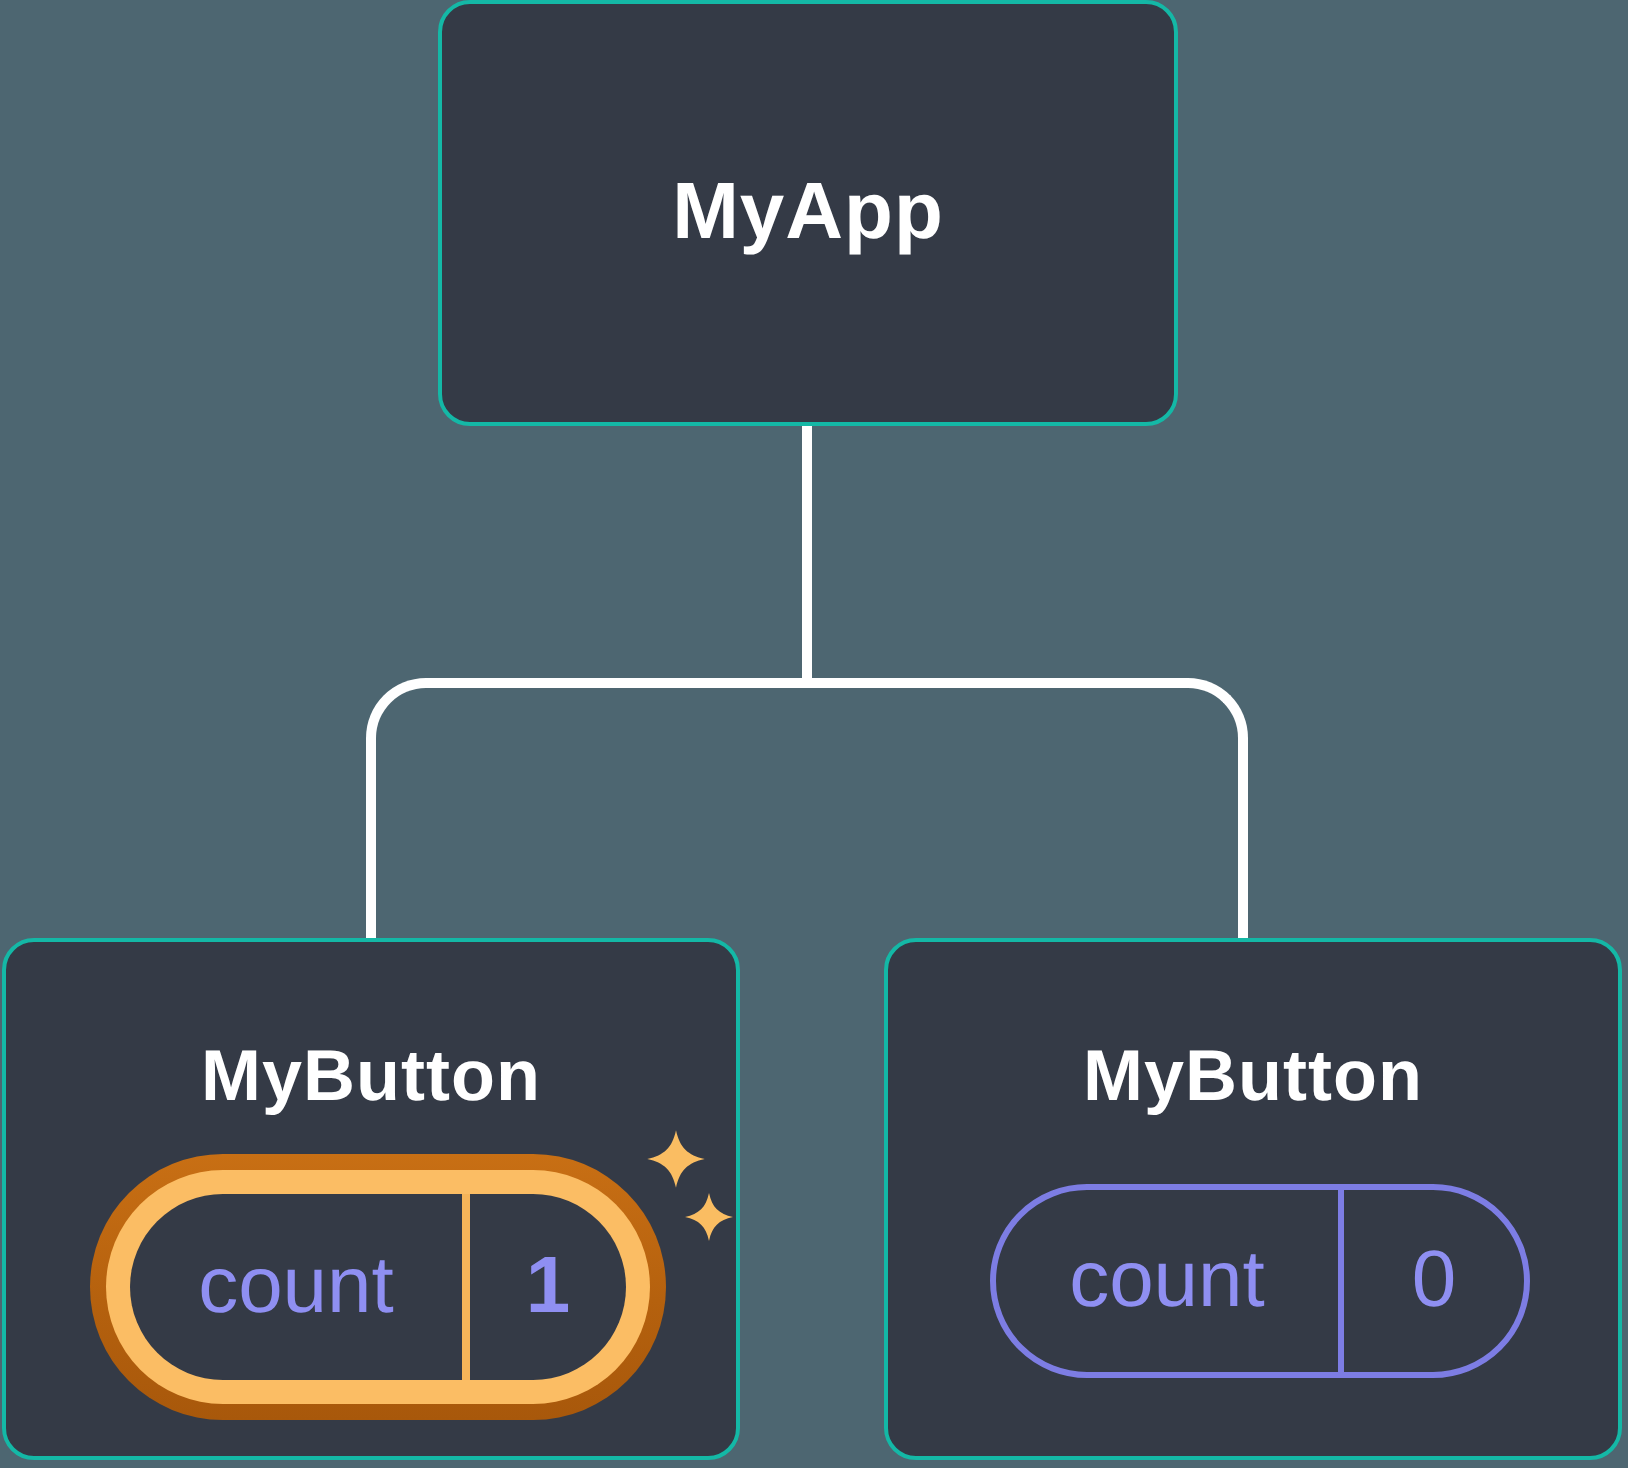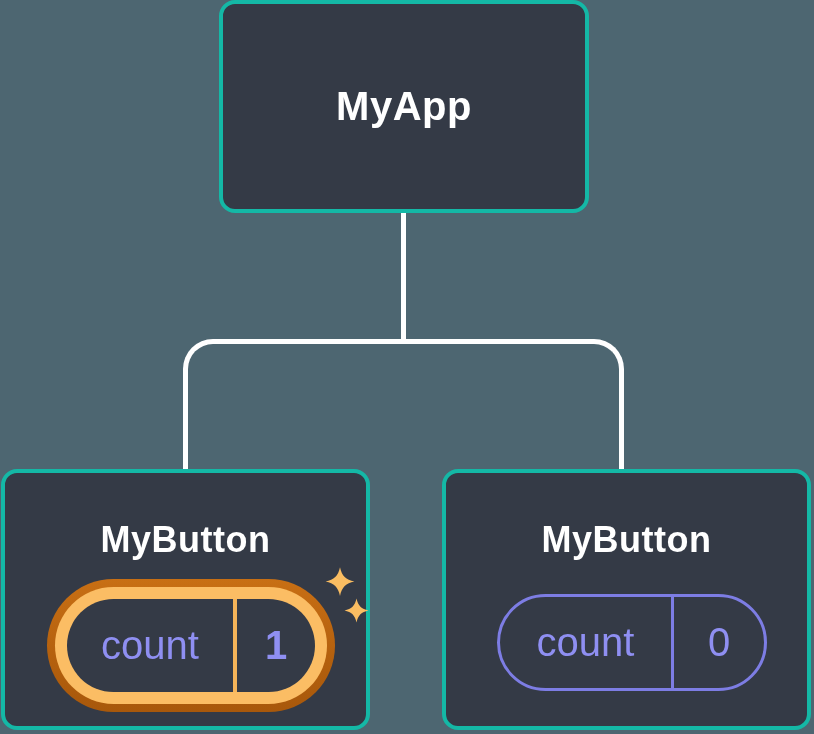--- a/index.html
+++ b/index.html
@@ -8,21 +8,21 @@
     width: 814px;
     height: 734px;
     background: #4D6671;
     overflow: hidden;
     font-family: "Liberation Sans", sans-serif;
   }
   
   .node {
     position: absolute;
     background: #343A46;
-    border: 4px solid #14b8a6;
+    border: 2px solid #14b8a6;
     border-radius: 16px;
     box-sizing: border-box;
   }
   .node-app {
     left: 219px; top: 0px; width: 370px; height: 213px;
     display: flex; align-items: center; justify-content: center;
   }
   .node-app .node-label {
     color: #FFFFFF; font-size: 40px; font-weight: 700; letter-spacing: 0.5px;
   }

